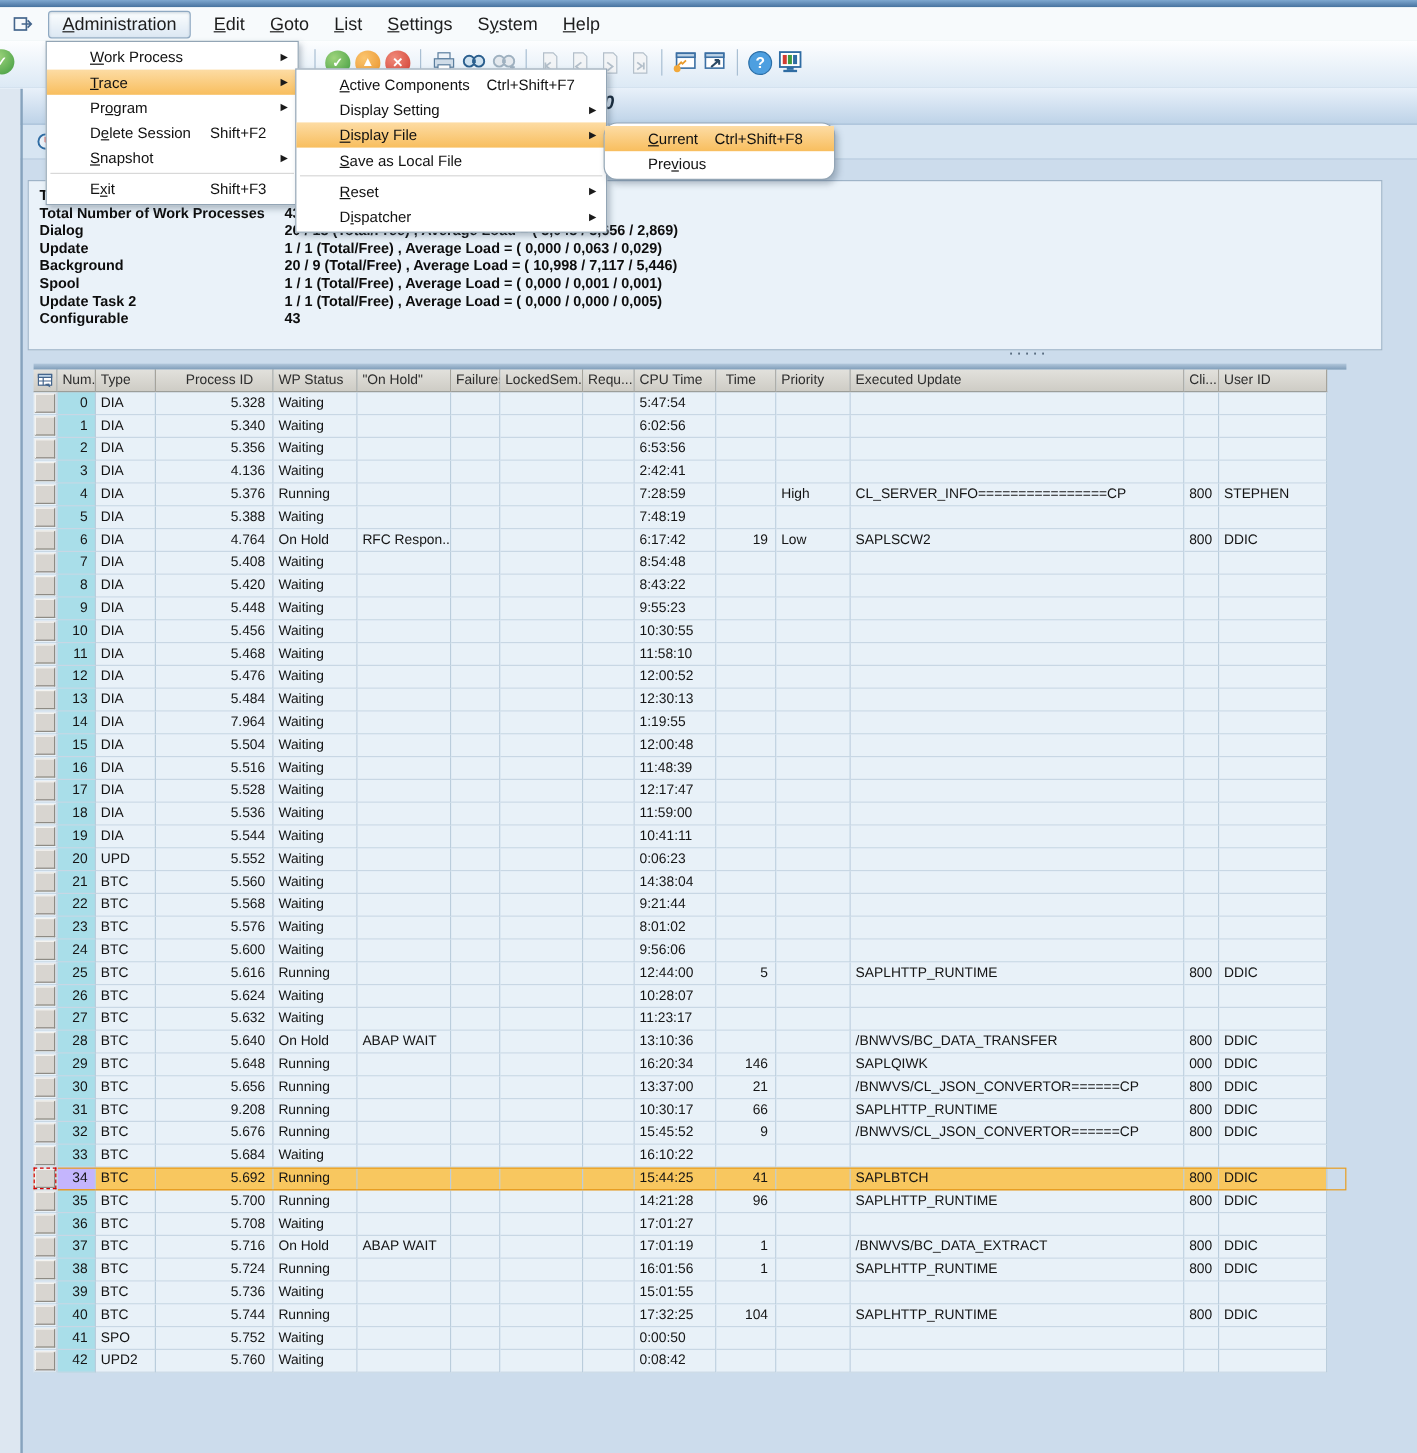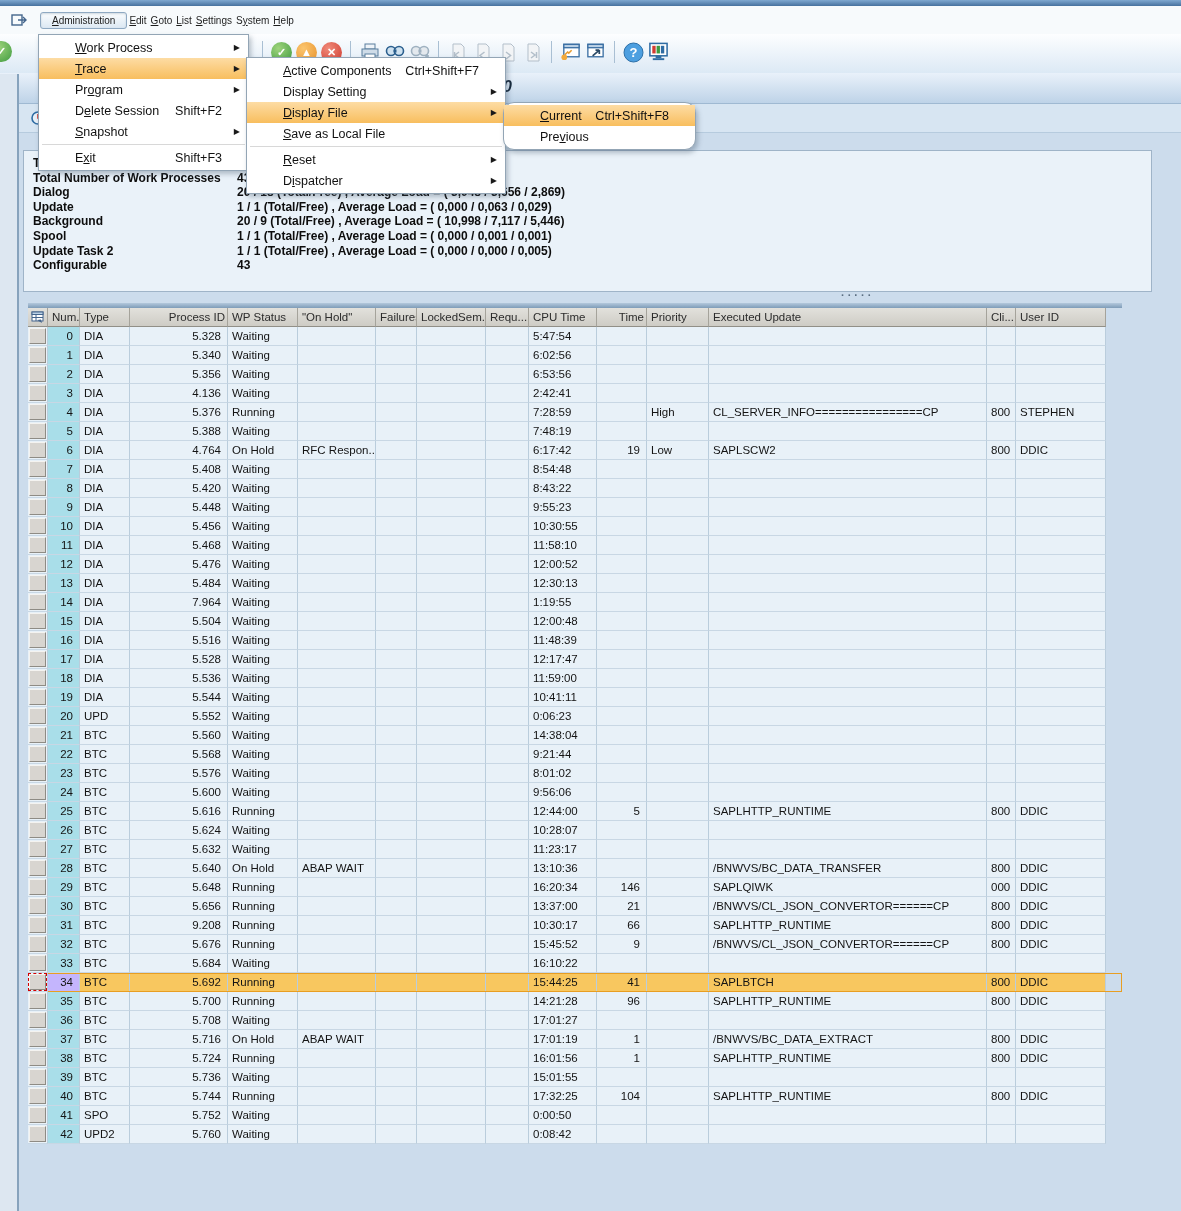--- a/index.html
+++ b/index.html
@@ -7,24 +7,24 @@
     font-family:"Liberation Sans",sans-serif;overflow:hidden;}
   .abs{position:absolute;}
 
   
   .top-strip{left:0;top:0;width:1181px;height:6px;background:linear-gradient(#7fa8d0,#46719e);}
 
   
   .menubar{left:0;top:6px;width:1181px;height:28px;background:#f7fafc;border-bottom:1px solid #dbe4ec;
     display:flex;align-items:center;}
   .menu-exit-wrap{margin-left:8px;width:22px;display:flex;justify-content:center;}
-  .mb-item{font-size:10px;color:#1d1d1d;white-space:nowrap;cursor:default;}
+  .mb-item{font-size:15px;color:#1d1d1d;white-space:nowrap;cursor:default;}
   .mb-pressed{margin-left:10px;border:1px solid #8fa9c2;border-radius:3px;
     background:linear-gradient(#fbfdfe,#dce8f3);padding:2px 11px;box-shadow:inset 0 1px 2px rgba(80,110,140,.25);}
-  .mb-plain{padding:3px 2px;}
+  .mb-plain{padding:3px 2px;margin-left:17px;}
   .ul{text-decoration:underline;}
 
   
   .toolbar{left:0;top:34px;width:1181px;height:39px;background:linear-gradient(#fdfeff,#dcE9f5);
     border-bottom:1px solid #aec5d9;}
   .tb-row{position:absolute;left:256px;top:7px;display:flex;align-items:center;}
   .tb-sep{width:1px;height:22px;background:#a9bfd3;margin:0 6px;}
   .circle{width:21px;height:21px;border-radius:50%;color:#fff;font-size:11px;font-weight:bold;
     display:flex;align-items:center;justify-content:center;margin:0 2px;}
   .c-green{background:radial-gradient(circle at 35% 30%,#9ed47c,#3f9a3f);}
@@ -55,21 +55,21 @@
   .splitter-dots{left:841px;top:289px;color:#5a6d80;font-size:11px;letter-spacing:3px;font-weight:bold;}
 
   
   .grid-area{left:28px;top:303px;width:1094px;}
   .grid-topbar{height:5px;background:linear-gradient(#b3c8dc,#7e9cb8);}
   .row{display:grid;grid-template-columns:20px 32px 50px 98px 70px 78px 41px 69px 43px 68px 50px 62px 278px 29px 90px;}
   .cell{height:19px;line-height:18px;font-size:11.5px;color:#141414;border-right:1px solid #bacddc;
     border-bottom:1px solid #c8d7e4;padding:0 4px;white-space:nowrap;overflow:hidden;background:#e8f1f8;box-sizing:border-box;}
   .hcell{height:19px;line-height:18px;font-size:11.5px;color:#2c2c2c;background:linear-gradient(#e2e1dc,#ceccc5);
     border-right:1px solid #a5a39b;border-bottom:1px solid #918f87;padding:0 4px;white-space:nowrap;overflow:hidden;box-sizing:border-box;}
-  .hr{text-align:right;padding-right:2px;}
+  .hr{text-align:right;padding-right:16px;}
   .r{text-align:right;padding-right:6px;}
   .num{background:#a9dee9;}
   .selc{background:#e8f1f8;border-right:1px solid #bacddc;border-bottom:1px solid #c8d7e4;
     padding:1px;box-sizing:border-box;position:relative;}
   .selbtn{width:100%;height:100%;background:#d8d5d0;border:1px solid;border-color:#f4f3f0 #8e8b84 #8e8b84 #f4f3f0;box-sizing:border-box;}
   .selh{display:flex;align-items:center;justify-content:center;padding:0;}
   .hl .cell{background:#f8c75f;border-bottom:1px solid #e0971e;}
   .hl .cell.num{background:#c4b5fd;}
   .hl{outline:1px solid #e89e22;outline-offset:-1px;}
   .selc.focus::after{content:"";position:absolute;inset:0;border:1px dashed #d40000;}

